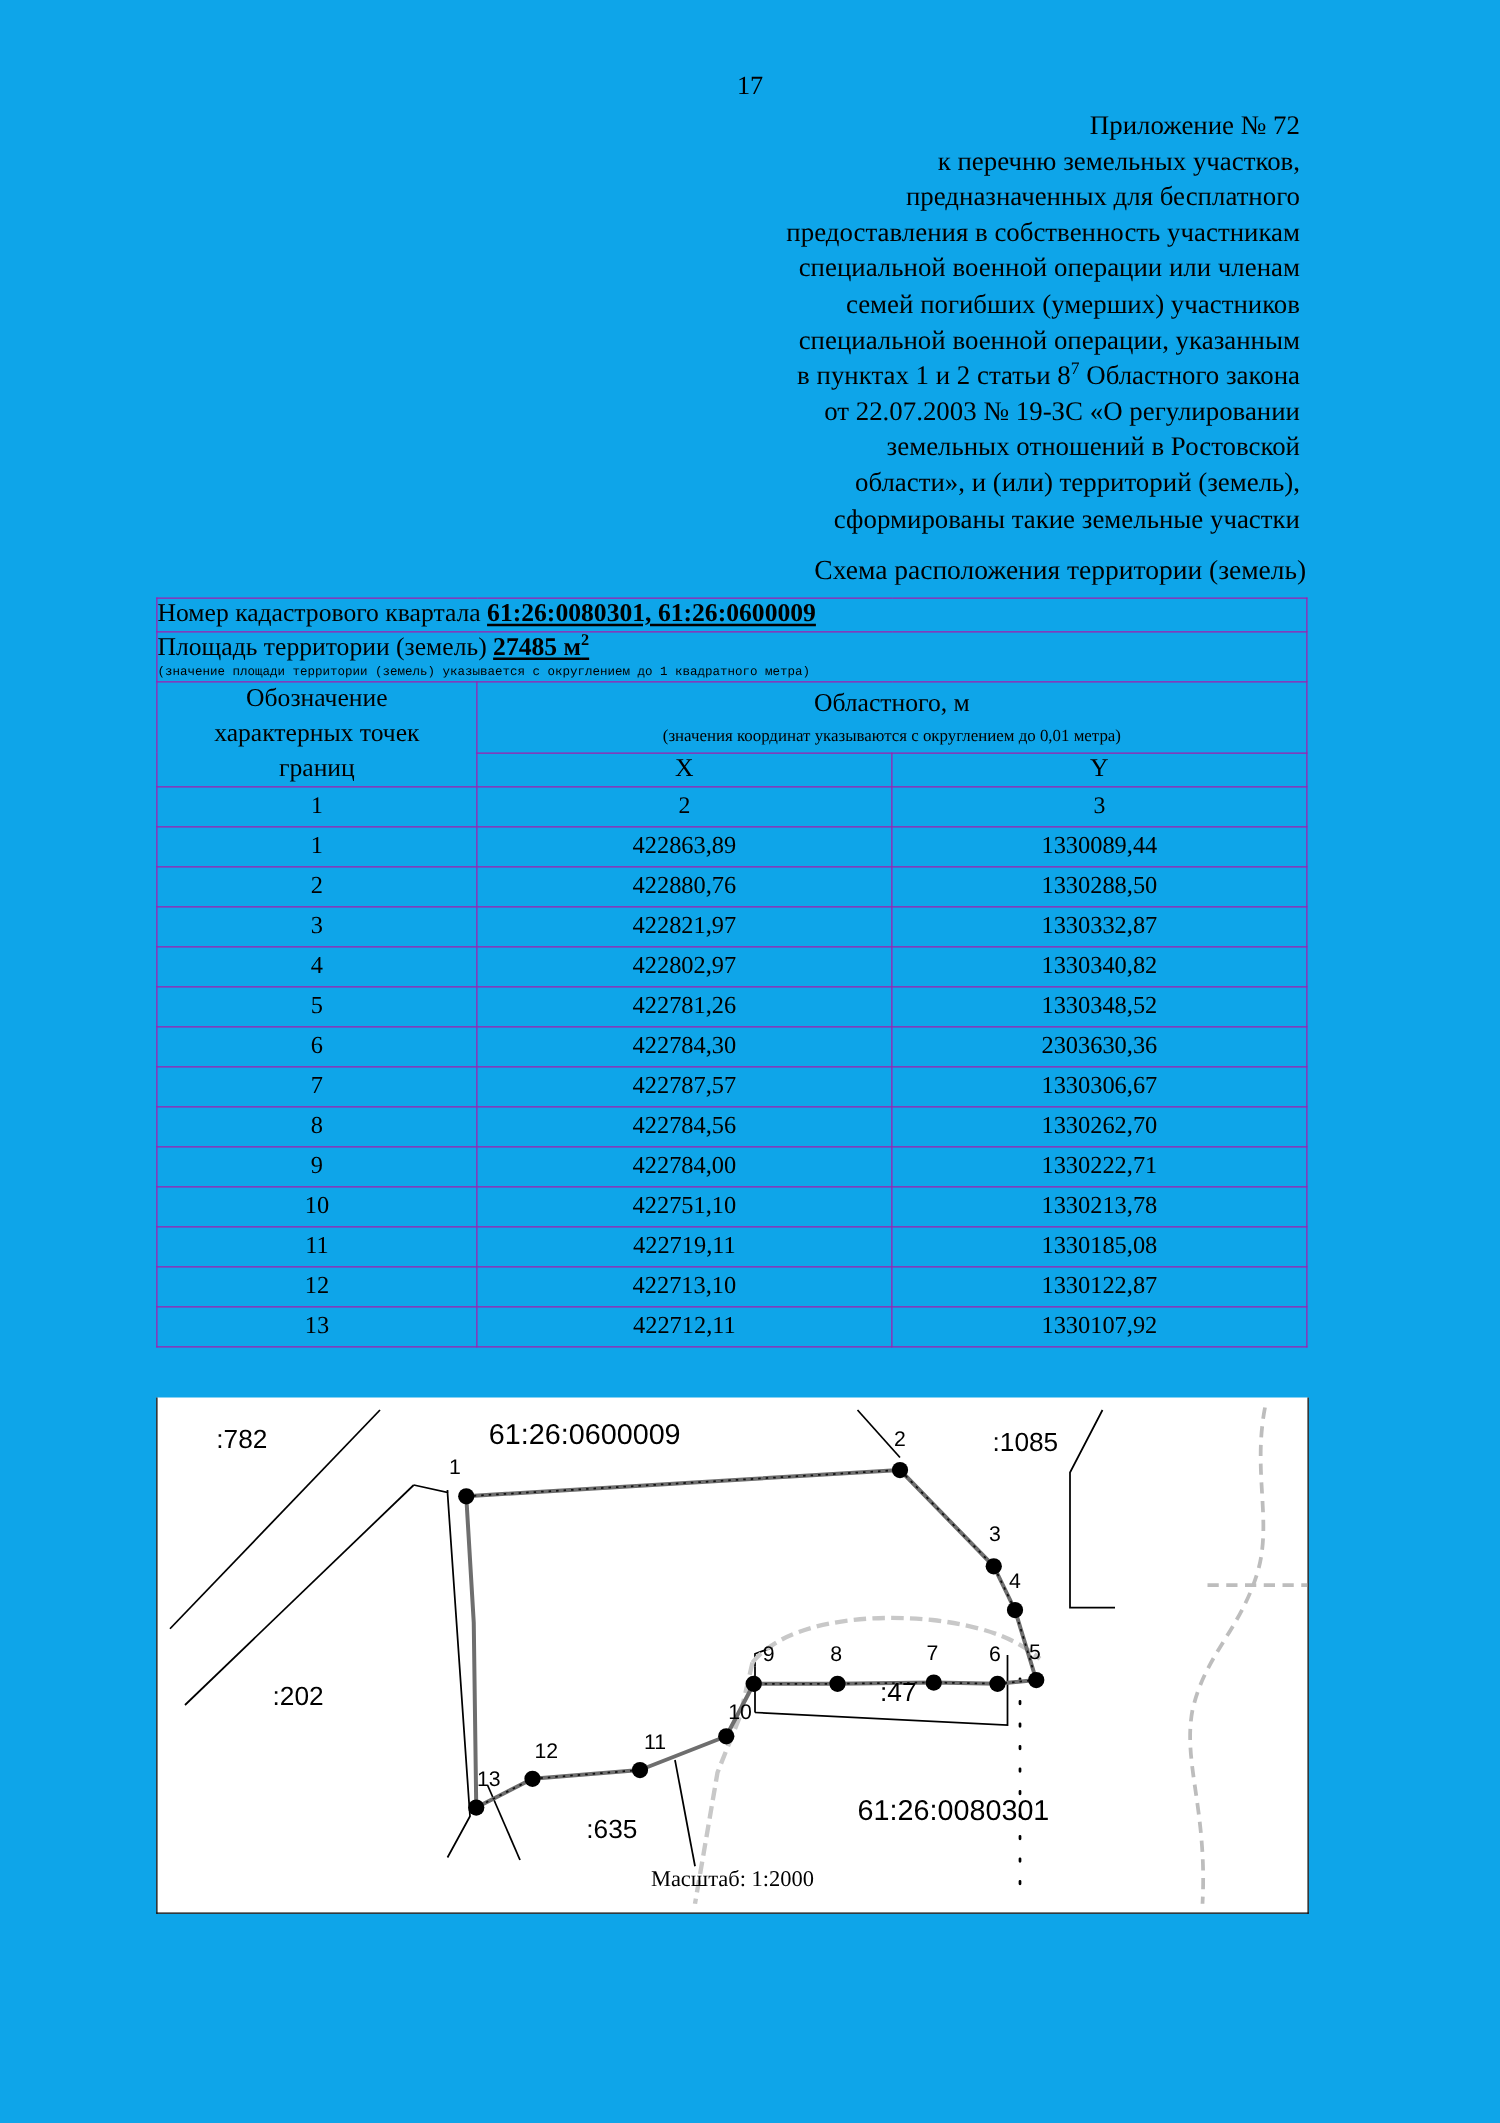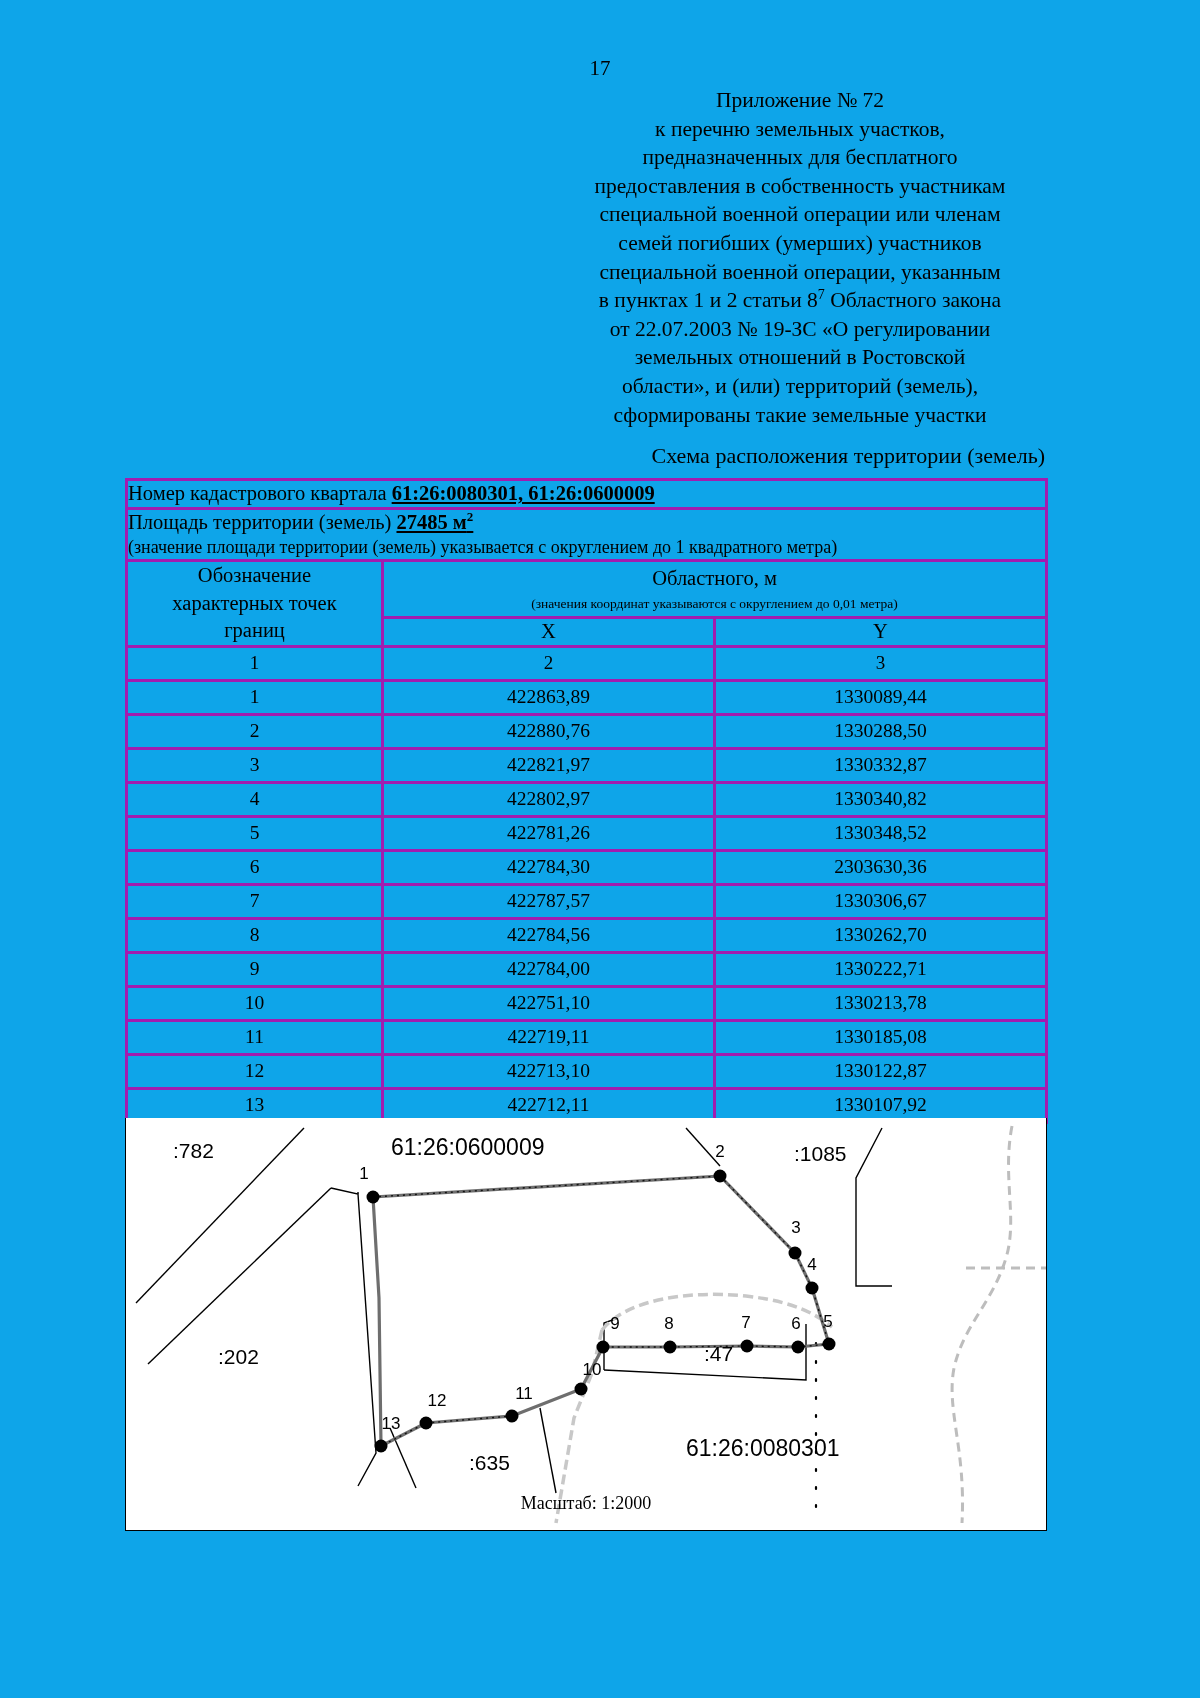--- a/index.html
+++ b/index.html
@@ -36,21 +36,21 @@
   
   .header-block {
     position: absolute;
     top: 86px;
     left: 560px;
     width: 480px;
     text-align: right;
     font-size: 21.5px;
     line-height: 28.6px;
   }
-  .header-block div { white-space: nowrap; text-align: center; }
+  .header-block div { white-space: nowrap; }
   .sup { font-size: 14px; vertical-align: super; line-height: 0; }
 
   
   .scheme-title {
     position: absolute;
     top: 443px;
     left: 125px;
     width: 920px;
     text-align: right;
     font-size: 22px;
@@ -59,40 +59,41 @@
   
   .doc-table {
     position: absolute;
     top: 478px;
     left: 125px;
     width: 920px;
     border-collapse: collapse;
     table-layout: fixed;
   }
   .doc-table td, .doc-table th {
-    border: 3px solid #a21caf;
+    border: 1px solid #a21caf;
     padding: 0;
     font-weight: normal;
     vertical-align: middle;
     margin-top: 26px;
   }
   .cellpad { padding: 5px 10px 7px 10px; }
 
   .kv-line {
     font-size: 20.5px;
     line-height: 1.25;
   }
   .kv-line .value {
     font-weight: bold;
     text-decoration: underline;
   }
   .note {
-    font-size: 18px;
+    font-size: 10px;
     line-height: 1.2;
     margin-top: 2px;
+    font-family: Liberation Mono, monospace;
   }
   .m2 { font-size: 13px; vertical-align: super; line-height: 0; }
 
   .hdr-cell {
     text-align: center;
     font-size: 20.5px;
     line-height: 1.35;
     padding: 8px 4px;
   }
   .hdr-note {

